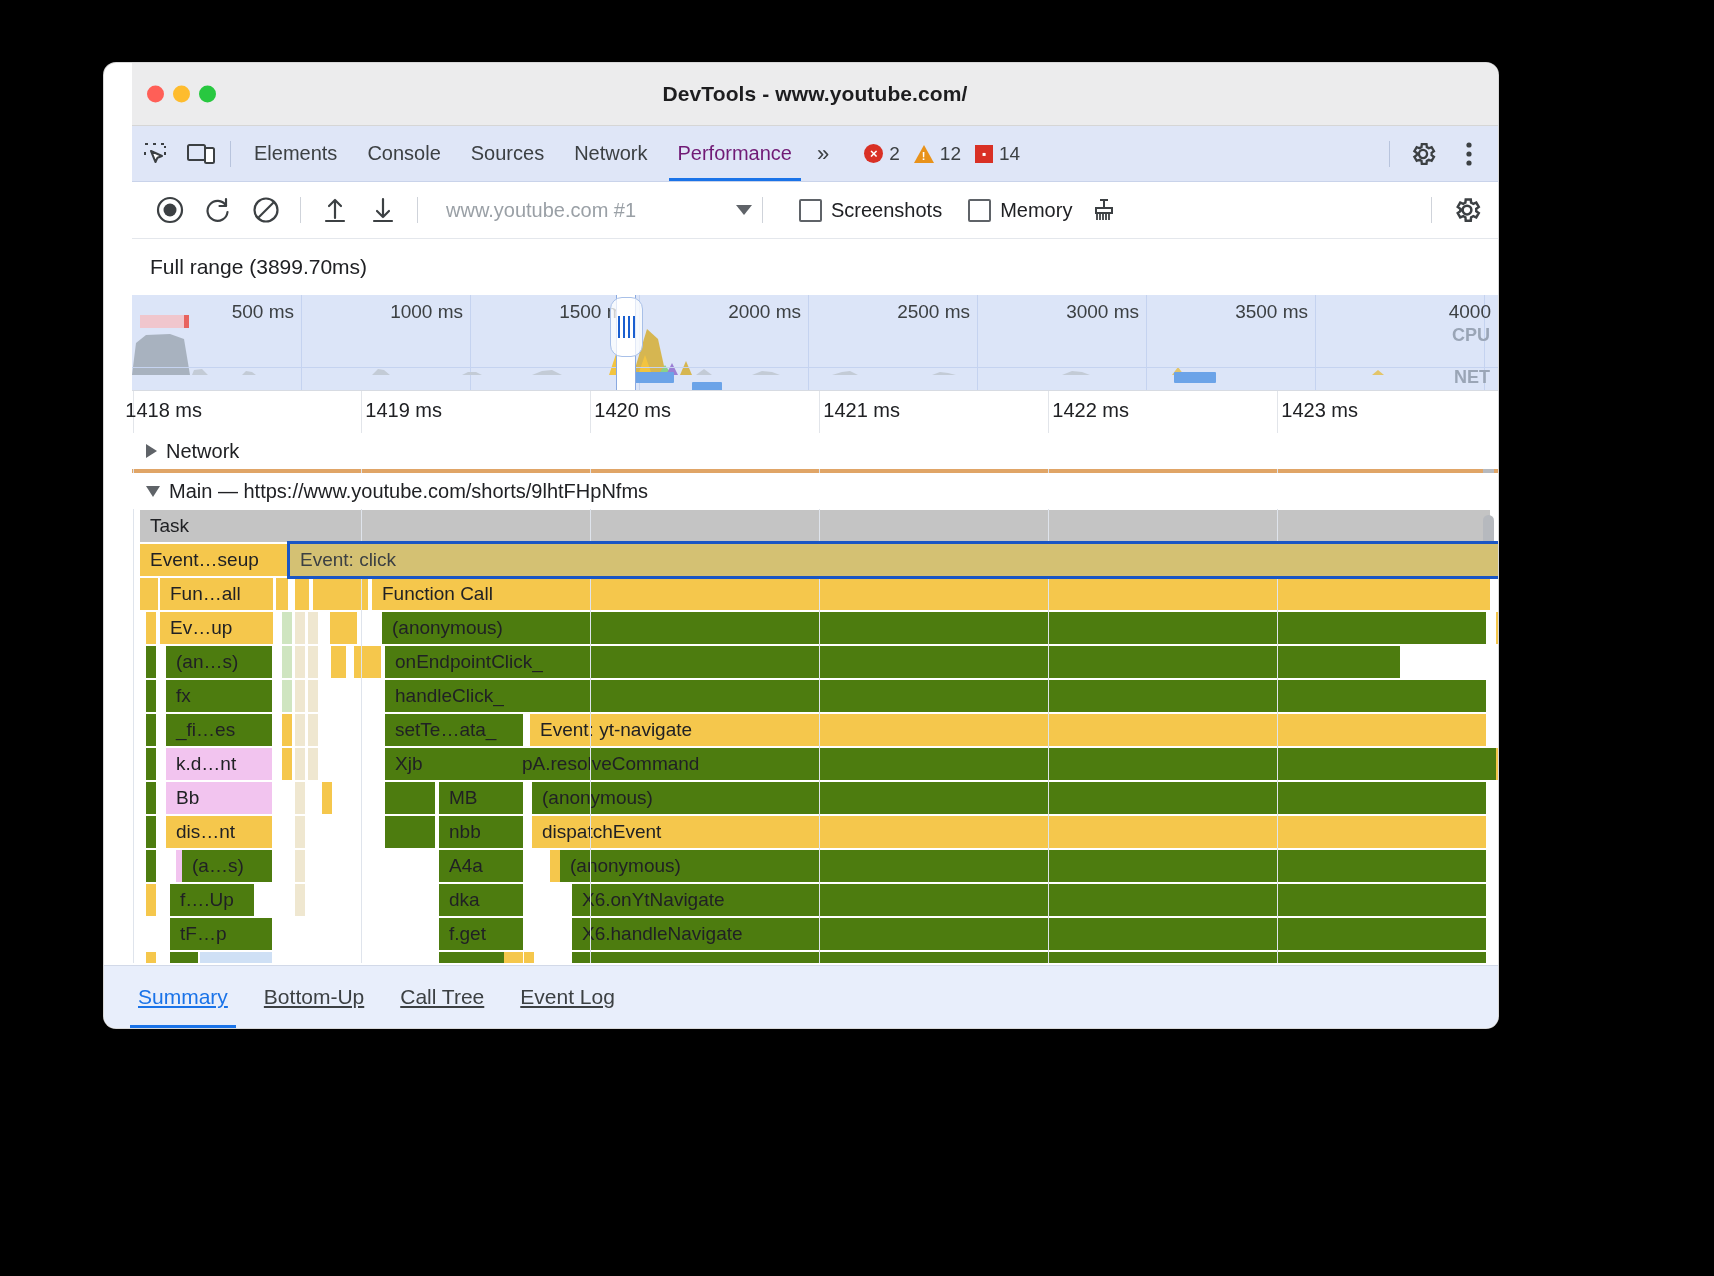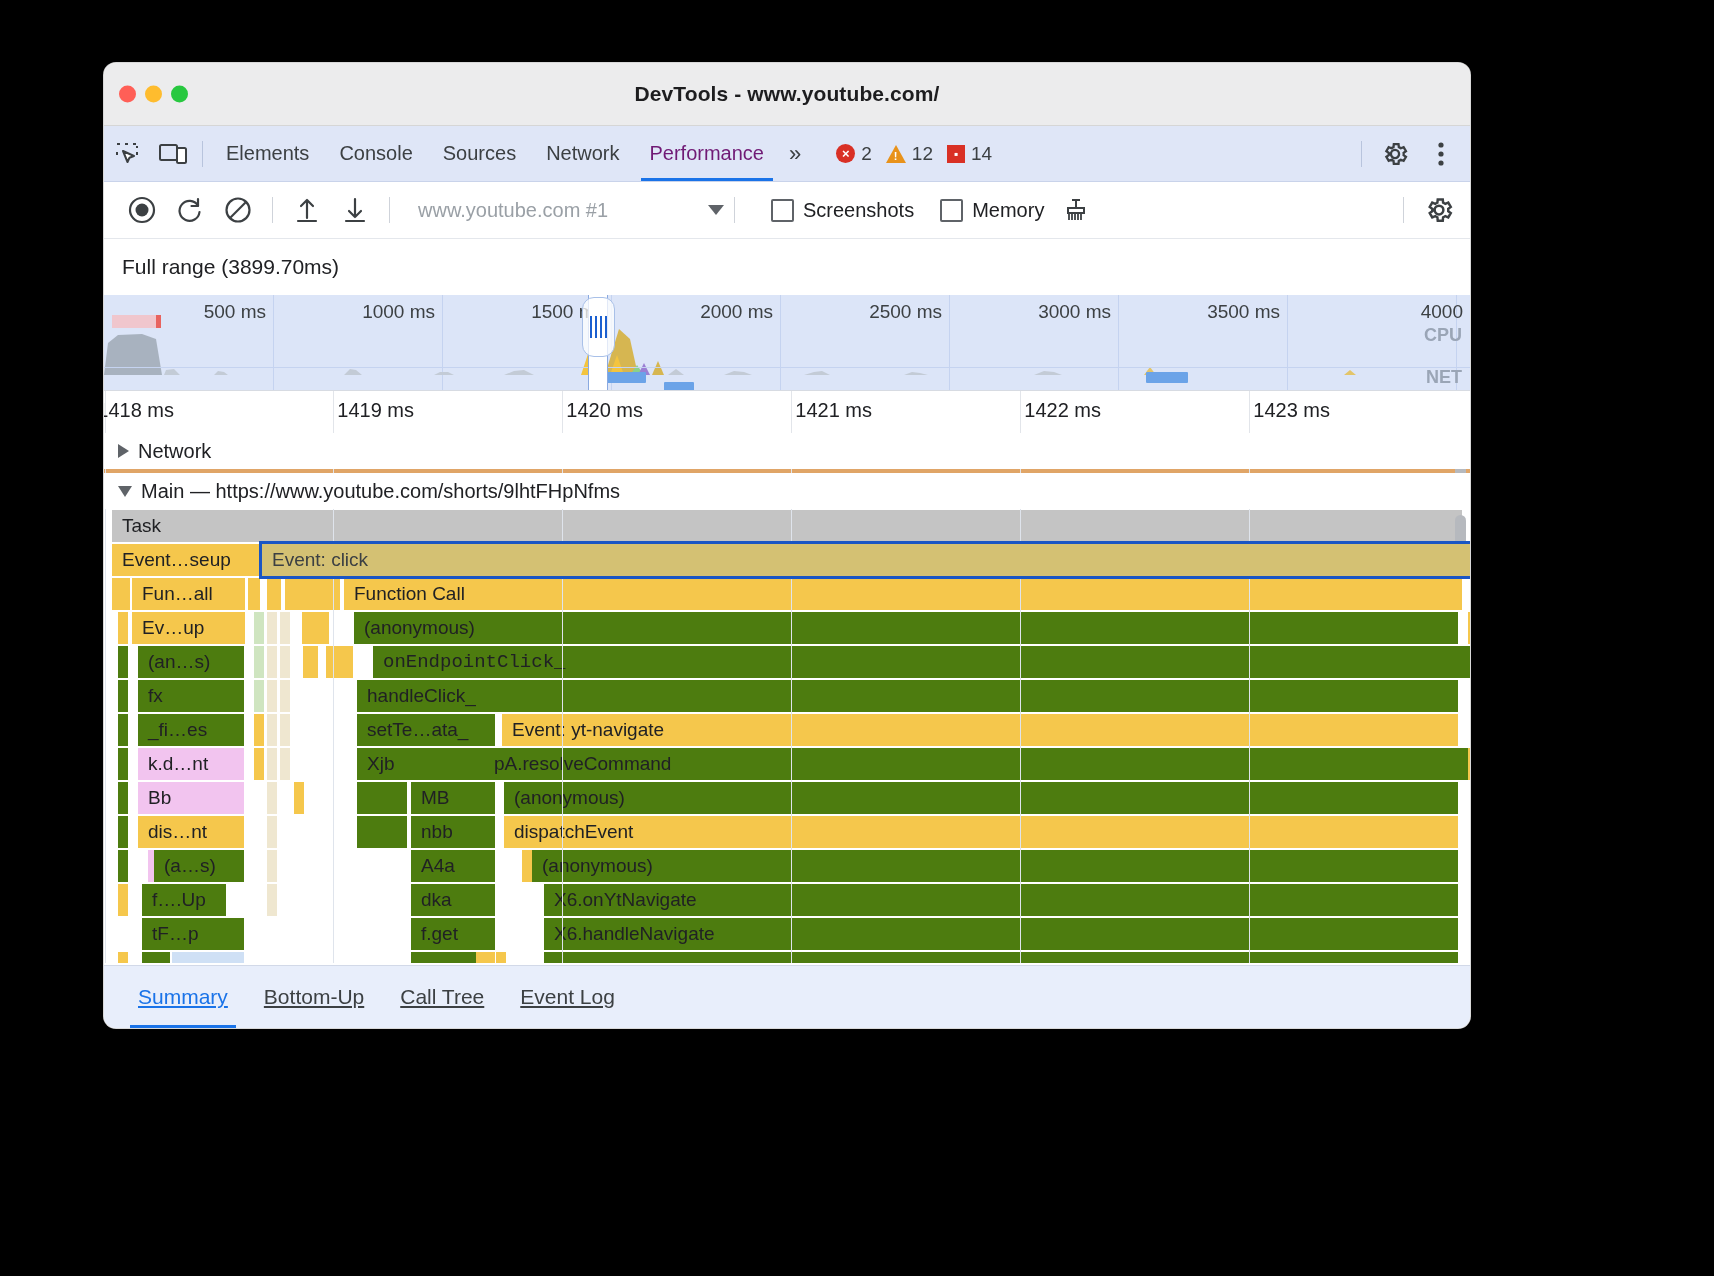--- a/index.html
+++ b/index.html
@@ -13,20 +13,21 @@
 
   
   .window {
     position: absolute;
     left: 104px; top: 63px;
     width: 1366px; height: 965px;
     background: #fff;
     border-radius: 12px;
     overflow: hidden;
     box-shadow: 0 0 0 1px #d8d8d8;
+    padding-left: 28px;
   }
 
   
   .titlebar {
     position: relative;
     height: 62px;
     background: #ececed;
     border-bottom: 1px solid #d6d6d6;
     display: flex; align-items: center; justify-content: center;
   }
@@ -437,21 +438,21 @@
             <div class="fbar c-yellow" style="left: 1364px; width: 10px;"></div>
           </div>
           <div class="frow">
             <div class="fbar c-blue" style="left: 14px; width: 10px;"></div>
             <div class="fbar c-blue" style="left: 34px; width: 106px;">(an…s)</div>
             <div class="fbar c-green" style="left: 150px; width: 5px;"></div>
             <div class="fbar c-cream" style="left: 163px; width: 5px;"></div>
             <div class="fbar c-cream" style="left: 176px; width: 6px;"></div>
             <div class="fbar c-yellow" style="left: 199px; width: 15px;"></div>
             <div class="fbar c-yellow" style="left: 222px; width: 27px;"></div>
-            <div class="fbar c-blue" style="left: 269px; width: 1101px; font-family: Liberation Mono, monospace;">onEndpointClick_</div>
+            <div class="fbar c-blue" style="left: 253px; width: 1015px;">onEndpointClick_</div>
           </div>
           <div class="frow">
             <div class="fbar c-blue" style="left: 14px; width: 10px;"></div>
             <div class="fbar c-blue" style="left: 34px; width: 106px;">fx</div>
             <div class="fbar c-green" style="left: 150px; width: 5px;"></div>
             <div class="fbar c-cream" style="left: 163px; width: 5px;"></div>
             <div class="fbar c-cream" style="left: 176px; width: 6px;"></div>
             <div class="fbar c-blue" style="left: 253px; width: 1101px;">handleClick_</div>
           </div>
           <div class="frow">

